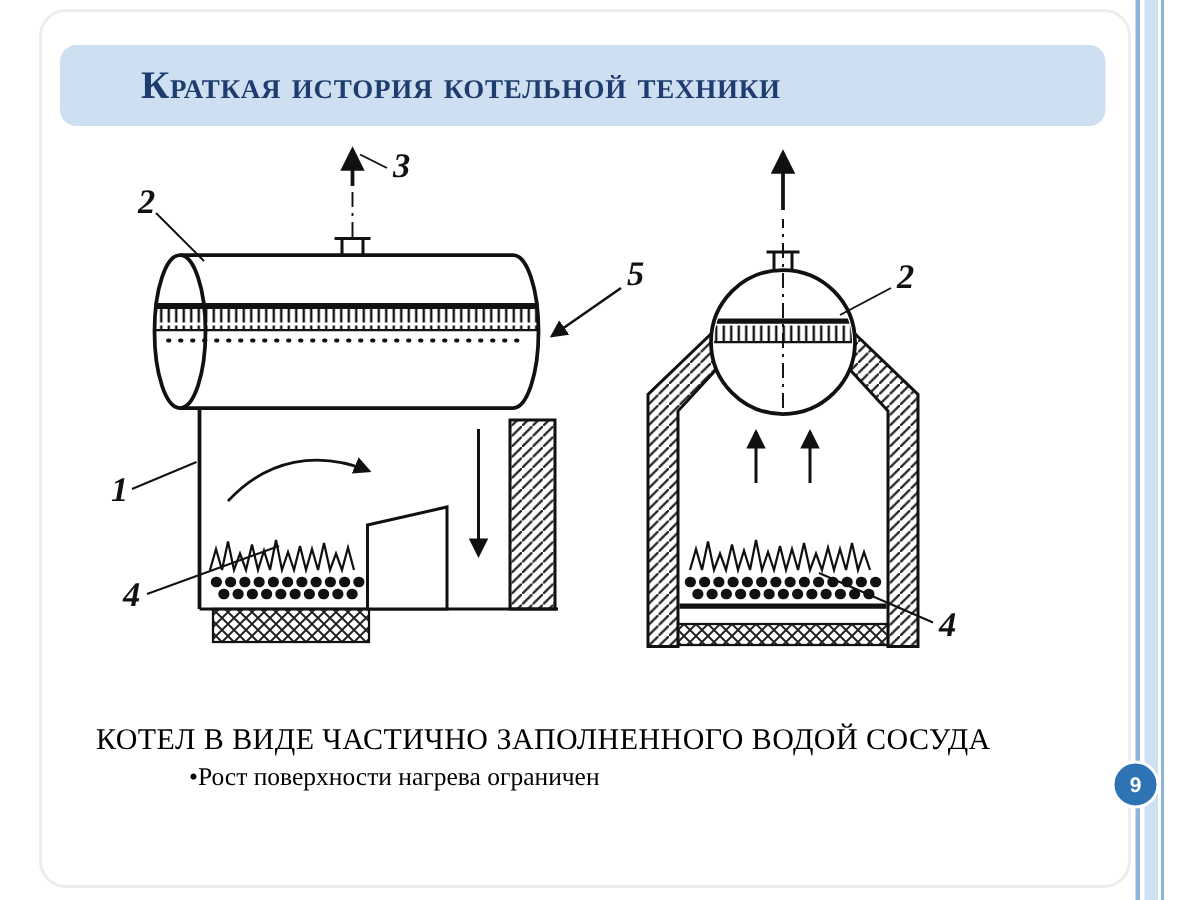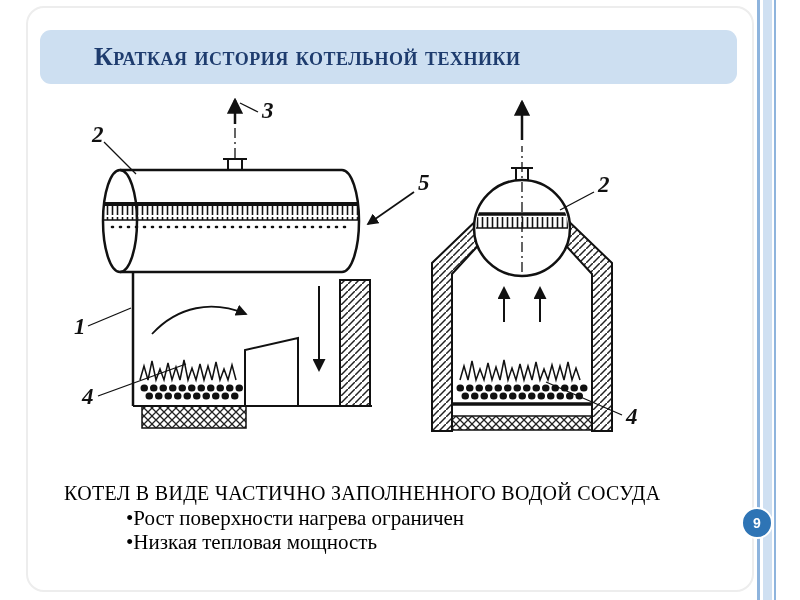--- a/index.html
+++ b/index.html
@@ -19,21 +19,21 @@
     background:#cddff1;display:flex;align-items:center;border-radius:11px;
   }
   .title-text{
     padding-left:54px;font-variant:small-caps;font-weight:bold;
     font-size:26px;color:#1e3c6e;letter-spacing:0.5px;
   }
   .diagram-wrap{position:absolute;left:40px;top:88px;width:700px;height:365px;}
   .caption{position:absolute;left:64px;top:481px;width:660px;color:#000;}
   .caption .heading{font-size:20px;letter-spacing:0.3px;line-height:25px;}
   .caption .intro{font-size:17px;line-height:25px;}
-  .caption .bullet{font-size:21px;line-height:24px;padding-left:62px;}
+  .caption .bullet{font-size:17px;line-height:24px;padding-left:62px;}
   .page-badge{
     position:absolute;left:741px;top:507px;width:32px;height:32px;border-radius:50%;
     background:#2e74b5;color:#ffffff;display:flex;align-items:center;justify-content:center;
     font-family:"Liberation Sans", sans-serif;font-size:14px;font-weight:bold;
     border:2px solid #ffffff;box-sizing:border-box;
   }
   svg text.num{
     font-family:"Liberation Serif", serif;font-style:italic;font-weight:600;
     font-size:23px;fill:#111;
   }
@@ -148,16 +148,15 @@
   </g>
 
   <text class="num" x="558" y="104">2</text>
   <text class="num" x="586" y="336">4</text>
 </svg>
 </div>
 
 <div class="caption">
   <div class="heading">КОТЕЛ В ВИДЕ ЧАСТИЧНО ЗАПОЛНЕННОГО ВОДОЙ СОСУДА</div>
   <div class="bullet">•Рост поверхности нагрева ограничен</div>
-  <div class="bullet">•Низкая тепловая мощность</div>
 </div>
 
 <div class="page-badge">9</div>
 
 </body></html>

